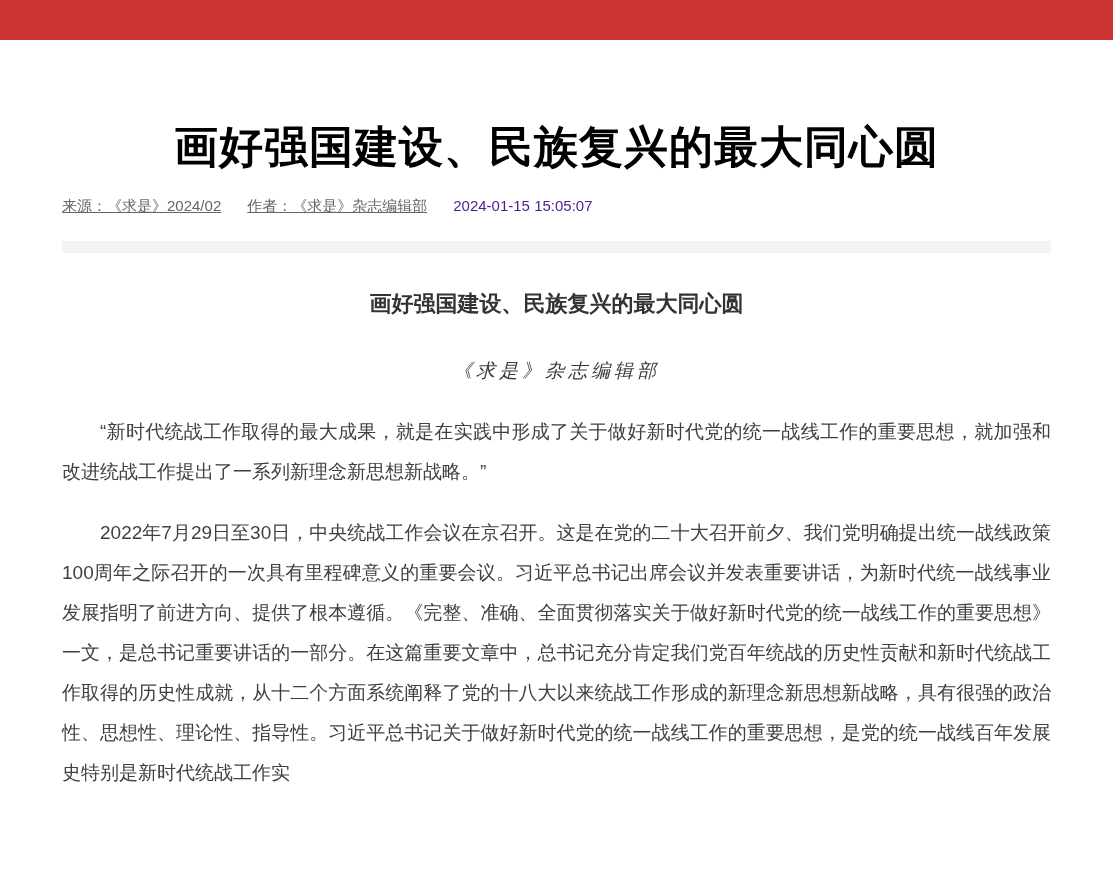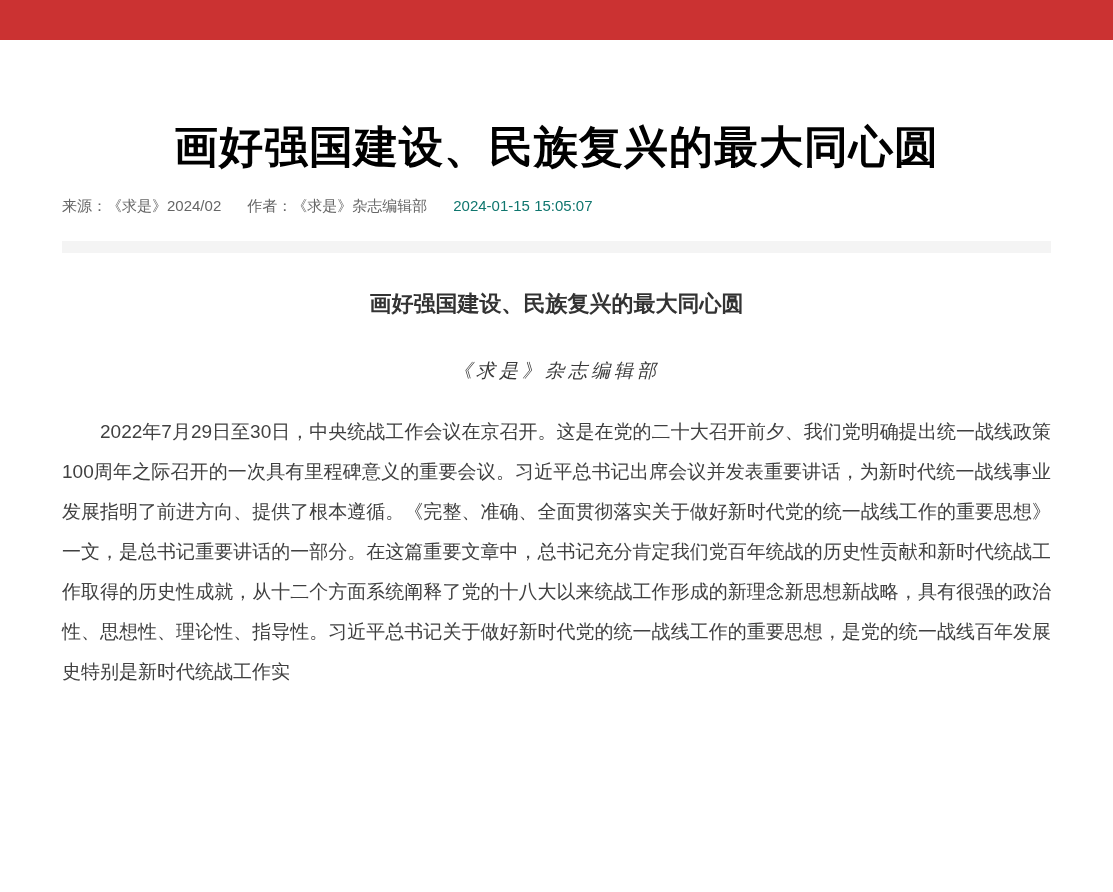--- a/index.html
+++ b/index.html
@@ -28,22 +28,22 @@
     color: #000000;
     text-align: center;
     letter-spacing: 1px;
   }
   .meta {
     margin-top: 26px;
     font-size: 15px;
     line-height: 21px;
     color: #666666;
   }
-  .meta .meta-item { margin-right: 26px; }
-  .meta .timestamp { color: #0f766e; text-align: center; }
+  .meta .meta-item { margin-right: 26px; text-decoration: underline; }
+  .meta .timestamp { color: #4c1d95; text-align: center; }
   .divider {
     margin-top: 25px;
     height: 12px;
     background: #f4f4f4;
   }
   .content { margin-top: 0; }
   .article-subtitle {
     margin: 38px 0 0 0;
     font-size: 22px;
     line-height: 26px;
@@ -85,17 +85,18 @@
     </div>
 
     <div class="divider"></div>
 
     <div class="content">
       <h2 class="article-subtitle">画好强国建设、民族复兴的最大同心圆</h2>
 
       <div class="byline">《求是》杂志编辑部</div>
 
       <div class="body-text">
+        <p>“新时代统战工作取得的最大成果，就是在实践中形成了关于做好新时代党的统一战线工作的重要思想，就加强和改进统战工作提出了一系列新理念新思想新战略。”</p>
         <p>2022年7月29日至30日，中央统战工作会议在京召开。这是在党的二十大召开前夕、我们党明确提出统一战线政策100周年之际召开的一次具有里程碑意义的重要会议。习近平总书记出席会议并发表重要讲话，为新时代统一战线事业发展指明了前进方向、提供了根本遵循。《完整、准确、全面贯彻落实关于做好新时代党的统一战线工作的重要思想》一文，是总书记重要讲话的一部分。在这篇重要文章中，总书记充分肯定我们党百年统战的历史性贡献和新时代统战工作取得的历史性成就，从十二个方面系统阐释了党的十八大以来统战工作形成的新理念新思想新战略，具有很强的政治性、思想性、理论性、指导性。习近平总书记关于做好新时代党的统一战线工作的重要思想，是党的统一战线百年发展史特别是新时代统战工作实</p>
       </div>
     </div>
   </div>
 </div>
 
 </body></html>

